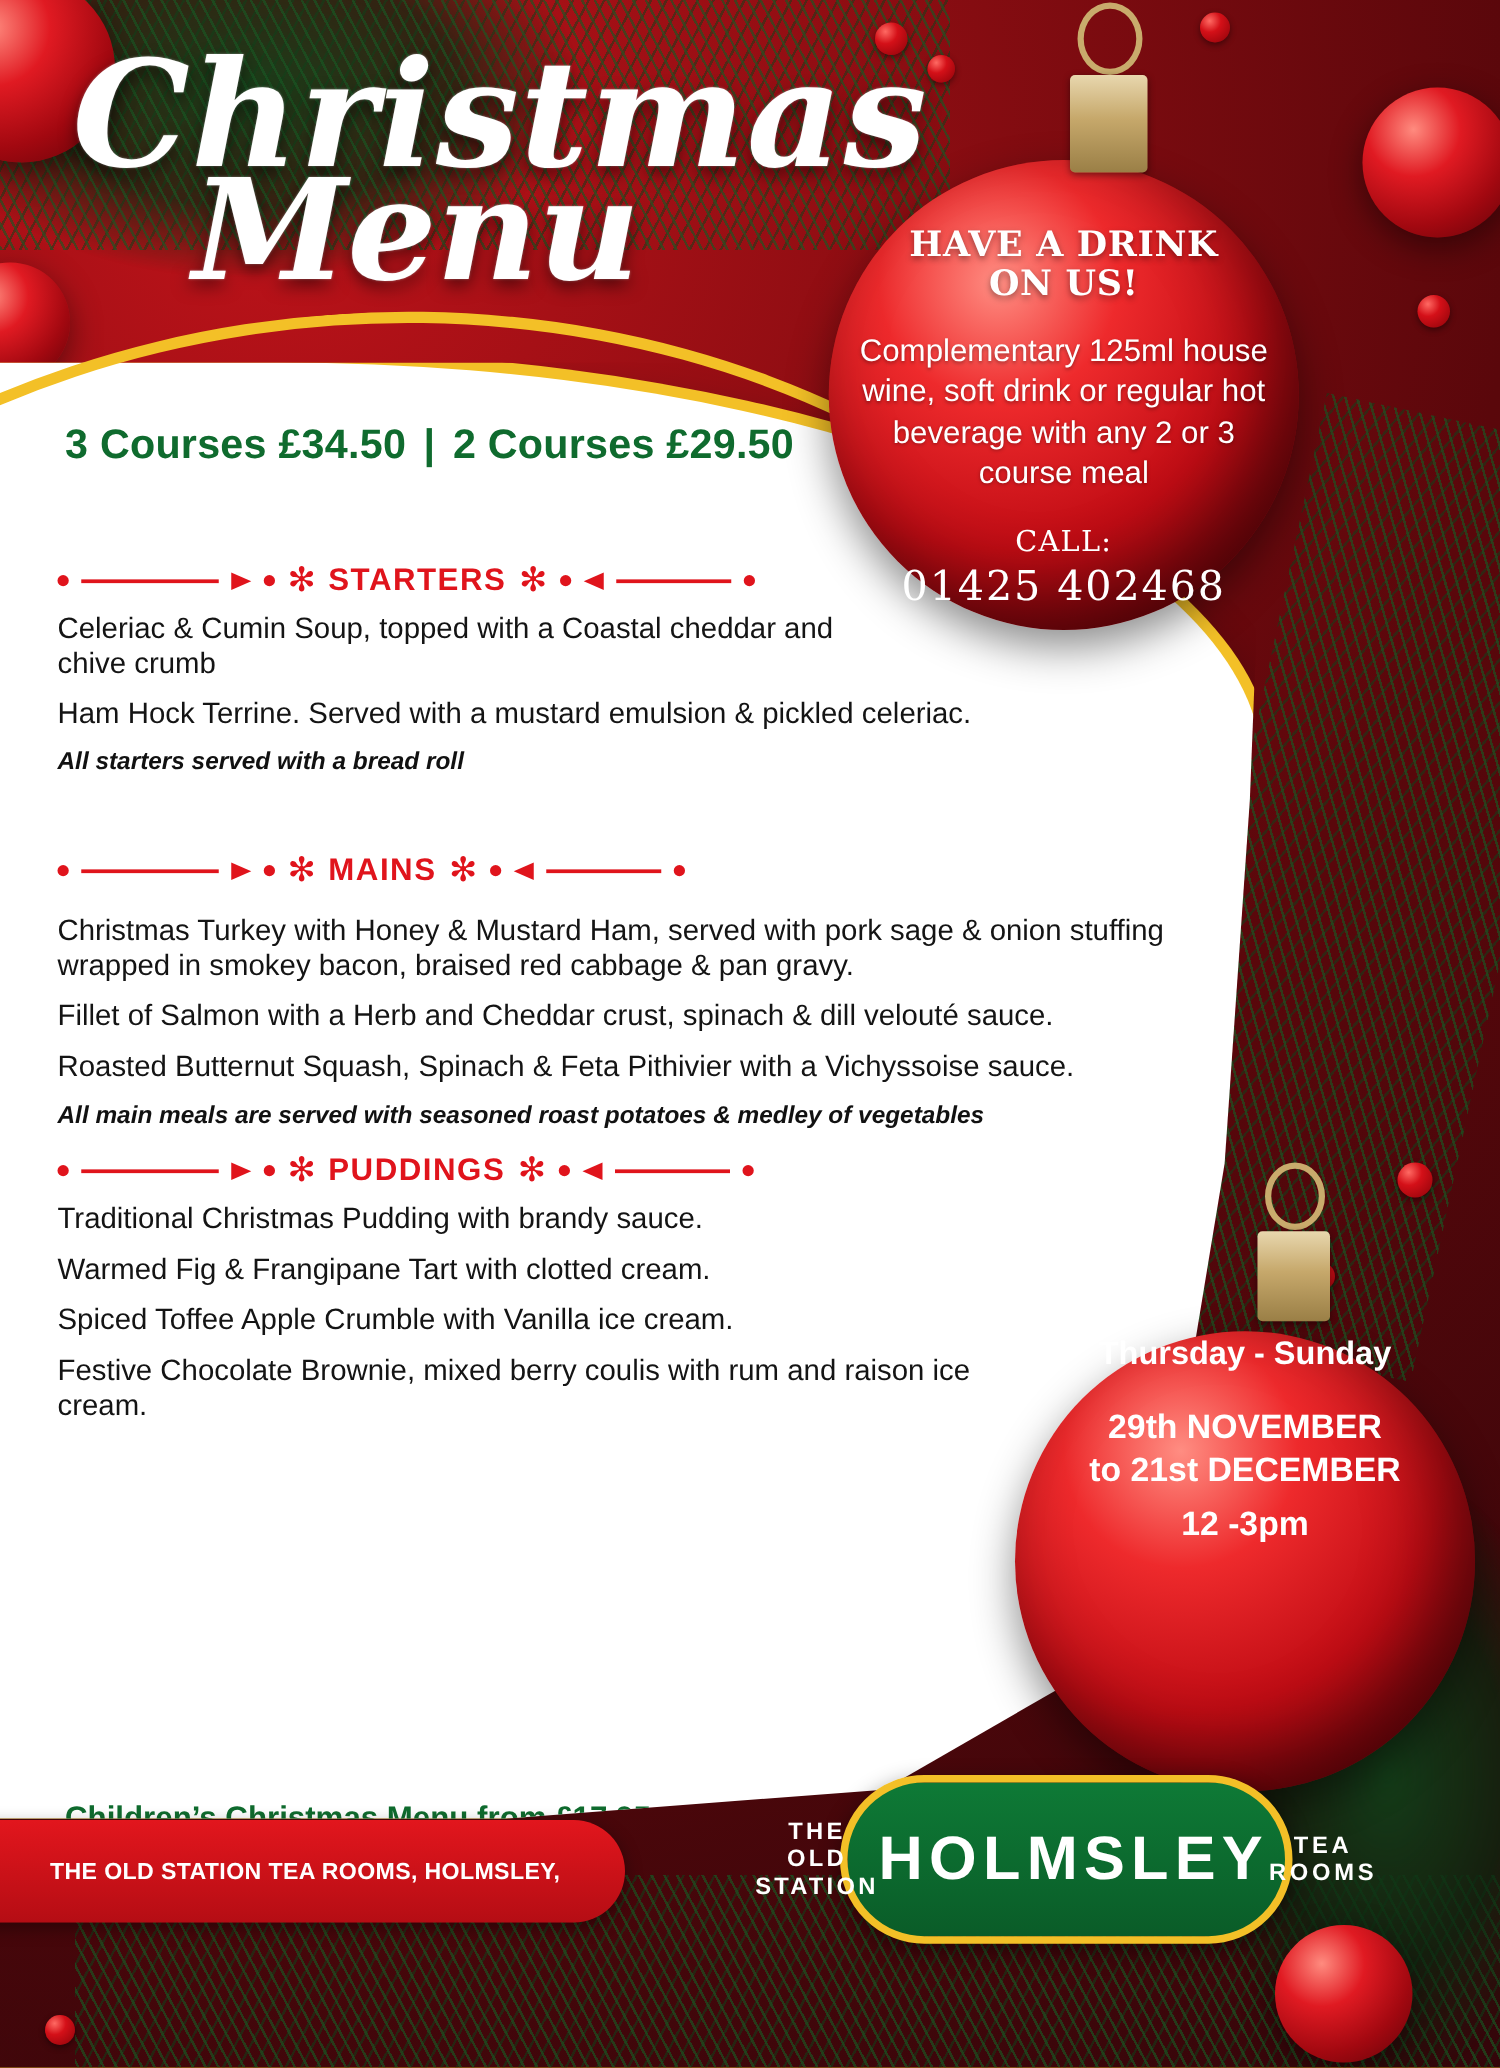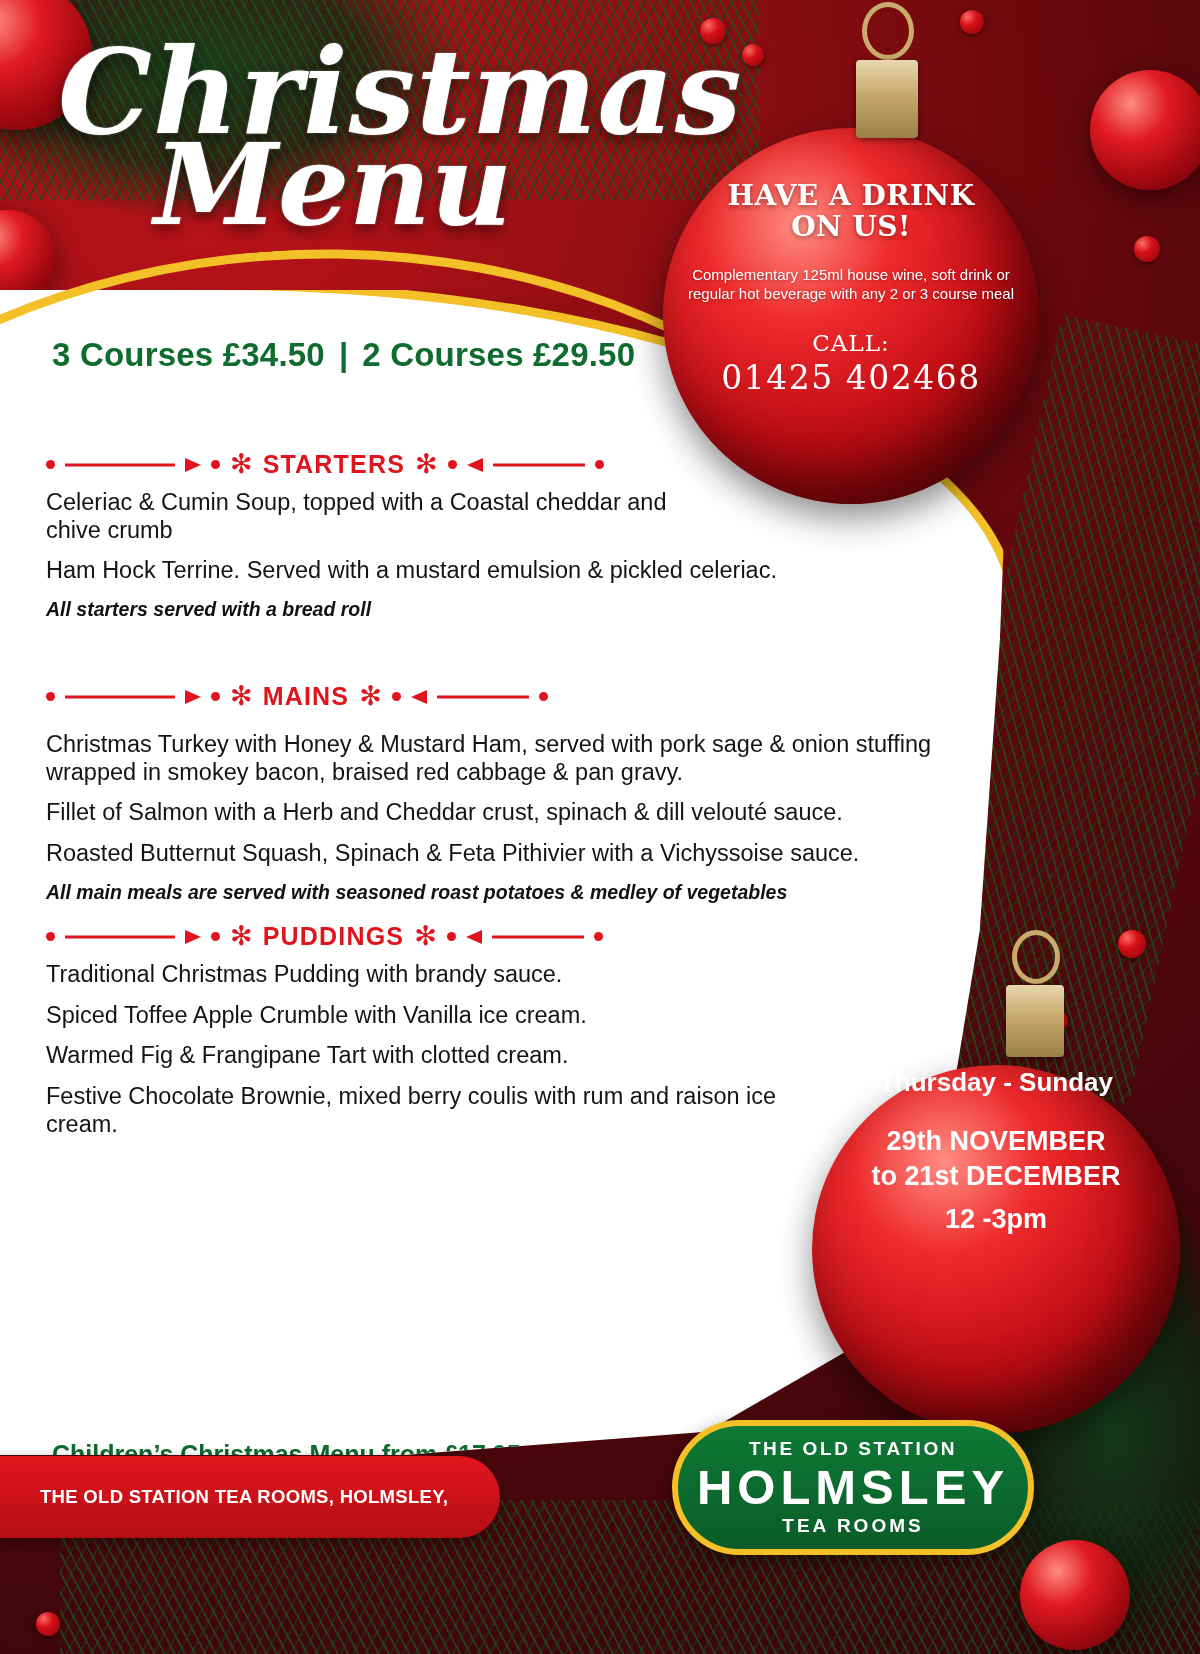--- a/index.html
+++ b/index.html
@@ -159,21 +159,21 @@
     background:transparent;
   }
   .drink-title {
     margin-top: 52px;
     font-family:"DejaVu Serif", serif;
     font-size: 28px; font-weight:700; line-height:1.12; letter-spacing:.5px;
     text-shadow: 0 2px 5px rgba(0,0,0,.4);
   }
   .drink-body {
     margin: 22px auto 16px; width: 330px;
-    font-size: 15px; line-height:1.3;
+    font-size: 25px; line-height:1.3;
     text-shadow: 0 1px 3px rgba(0,0,0,.35);
   }
   .drink-call {
     margin-top: 26px;
     font-family:"DejaVu Serif", serif;
     font-size: 23px; letter-spacing:1px;
   }
   .drink-phone {
     font-family:"DejaVu Serif", serif;
     font-size: 33px; letter-spacing:1.5px; margin-top:2px;
@@ -193,21 +193,21 @@
   .avail-4 { font-size: 27px; font-weight:700; margin-top: 10px;}
 
   
   .logo {
     position:absolute; left:672px; top:1420px; width:362px; height:135px; z-index:9;
     background: linear-gradient(180deg,#0e7a36 0%, #0a5c28 100%);
     border: 6px solid #f3c027;
     border-radius: 68px;
     box-shadow: 0 6px 18px rgba(0,0,0,.45);
     color:#fff; text-align:center;
-    display:flex; flex-direction:column; align-items:center; justify-content:center;
+    display:flex; flex-direction:row; align-items:center; justify-content:center;
   }
   .logo-top { font-size:19px; letter-spacing:2.6px; font-weight:700; }
   .logo-main { font-size:49px; letter-spacing:5px; font-weight:700; line-height:1.05; margin:2px 0; }
   .logo-bot { font-size:19px; letter-spacing:3px; font-weight:700; }
 
   .gold-swoosh {
     position:absolute; z-index:5; pointer-events:none;
     border: 9px solid #f3c027; border-radius: 50%;
     background: transparent;
   }
@@ -292,22 +292,22 @@
           <span class="dot"></span>
           <span class="flake">✻</span>
           <span class="sec-title">PUDDINGS</span>
           <span class="flake">✻</span>
           <span class="dot"></span>
           <span class="arrow-l"></span>
           <span class="rule short"></span>
           <span class="dot"></span>
         </div>
         <p class="item">Traditional Christmas Pudding with brandy sauce.</p>
+        <p class="item">Warmed Fig &amp; Frangipane Tart with clotted cream.</p>
         <p class="item">Spiced Toffee Apple Crumble with Vanilla ice cream.</p>
-        <p class="item">Warmed Fig &amp; Frangipane Tart with clotted cream.</p>
         <p class="item" style="width:790px;">Festive Chocolate Brownie, mixed berry coulis with rum and raison ice cream.</p>
       </div>
 
       <div class="childrens">Children’s Christmas Menu from £17.95</div>
       <div class="comp">Complementary Glass of Wine or Soft drink with every meal  (Fruit juice or Squash with Children’s)</div>
       <div class="allergy">Please inform us of any allergies or dietry requirements.</div>
 
     </div>
   </div>
 

